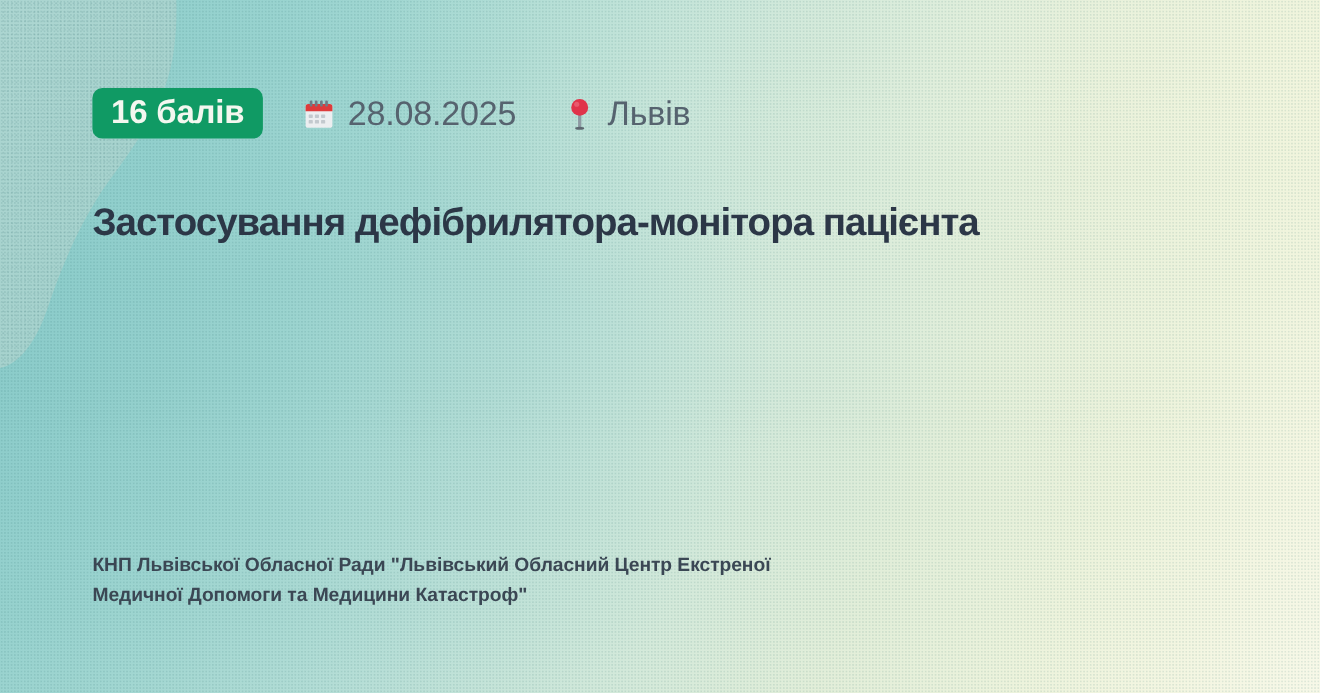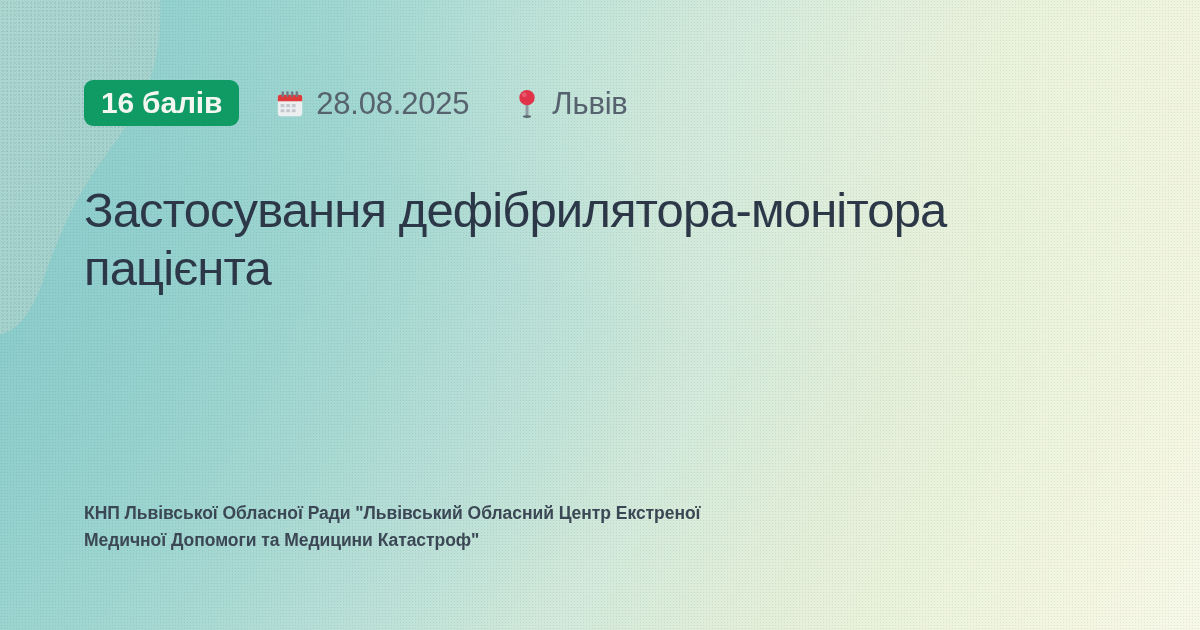--- a/index.html
+++ b/index.html
@@ -122,22 +122,22 @@
 
   
   .cal-icon { width: 30px; height: 30px; display: block; }
   .pin-icon { width: 28px; height: 30px; display: block; }
 
   .title {
     position: absolute;
     top: 182px;
     left: 0;
     width: 900px;
-    font-size: 49px;
-    font-weight: 400;
+    font-size: 35px;
+    font-weight: 700;
     line-height: 1.18;
     color: #2c3747;
     letter-spacing: -0.9px;
   }
 
   .footer {
     position: absolute;
     top: 500px;
     left: 0;
     width: 830px;

